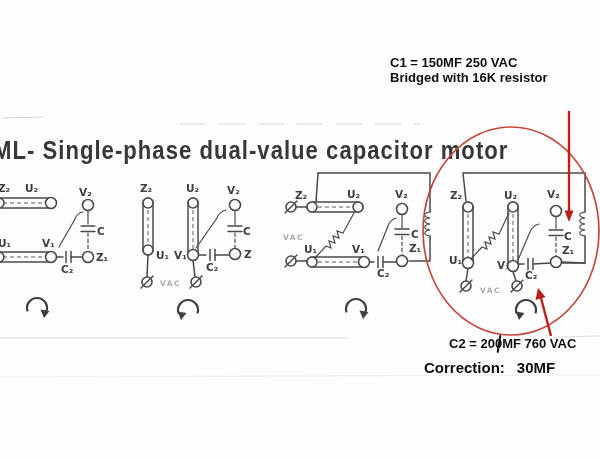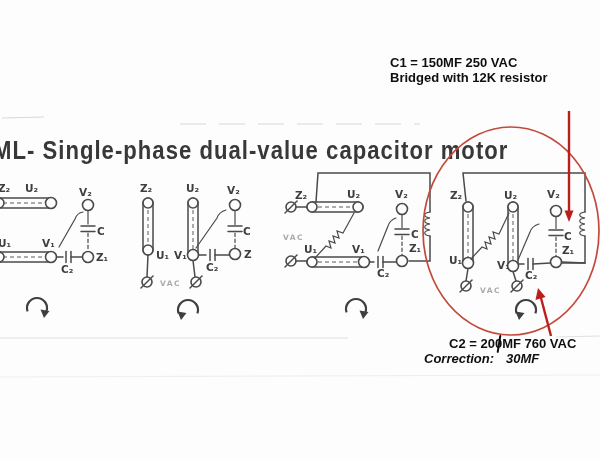--- a/index.html
+++ b/index.html
@@ -22,21 +22,21 @@
   .rothead{fill:#3f3f3f;stroke:none;}
   .noise{stroke:#d8d8d8;stroke-width:1.1;fill:none;}
   
   .redline{stroke:#bb1f1c;stroke-width:2.4;fill:none;}
   .redhead{fill:#bb1f1c;stroke:none;}
   .redellipse{stroke:#c24a3c;stroke-width:1.7;fill:none;}
   
   .note{position:absolute;color:#0f0f0f;font-weight:bold;}
   .note-c1{left:390px;top:55px;font-size:13px;line-height:15.4px;}
   .note-c2{left:449px;top:336px;font-size:13px;}
-  .note-corr{left:424px;top:351px;font-size:13px;font-style:italic;}
+  .note-corr{left:424px;top:359px;font-size:15px;}
   .note-corr .gap{display:inline-block;width:12px;}
   .struck{position:relative;display:inline-block;}
   .struck::after{content:"";position:absolute;left:42%;top:-10%;width:2.4px;height:118%;
                  background:#0c0c0c;transform:rotate(9deg);border-radius:1px;}
 </style>
 </head>
 <body>
 
 <div class="stage">
 
@@ -238,20 +238,20 @@
       </g>
       <g>
         <line class="redline" x1="551" y1="336" x2="541" y2="298"></line>
         <polygon class="redhead" points="538,288 535.5,300 545.5,297"></polygon>
       </g>
     </g>
   </svg>
 
   <div class="note note-c1">
     <div>C1 = 150MF 250 VAC</div>
-    <div>Bridged with 12K resistor</div>
+    <div>Bridged with 16K resistor</div>
   </div>
 
   <div class="note note-c2"><span>C2 = 20</span><span class="struck">0</span><span>MF 760 VAC</span></div>
 
   <div class="note note-corr"><span>Correction:</span><span class="gap"></span><span>30MF</span></div>
 
 </div>
 
 </body></html>

